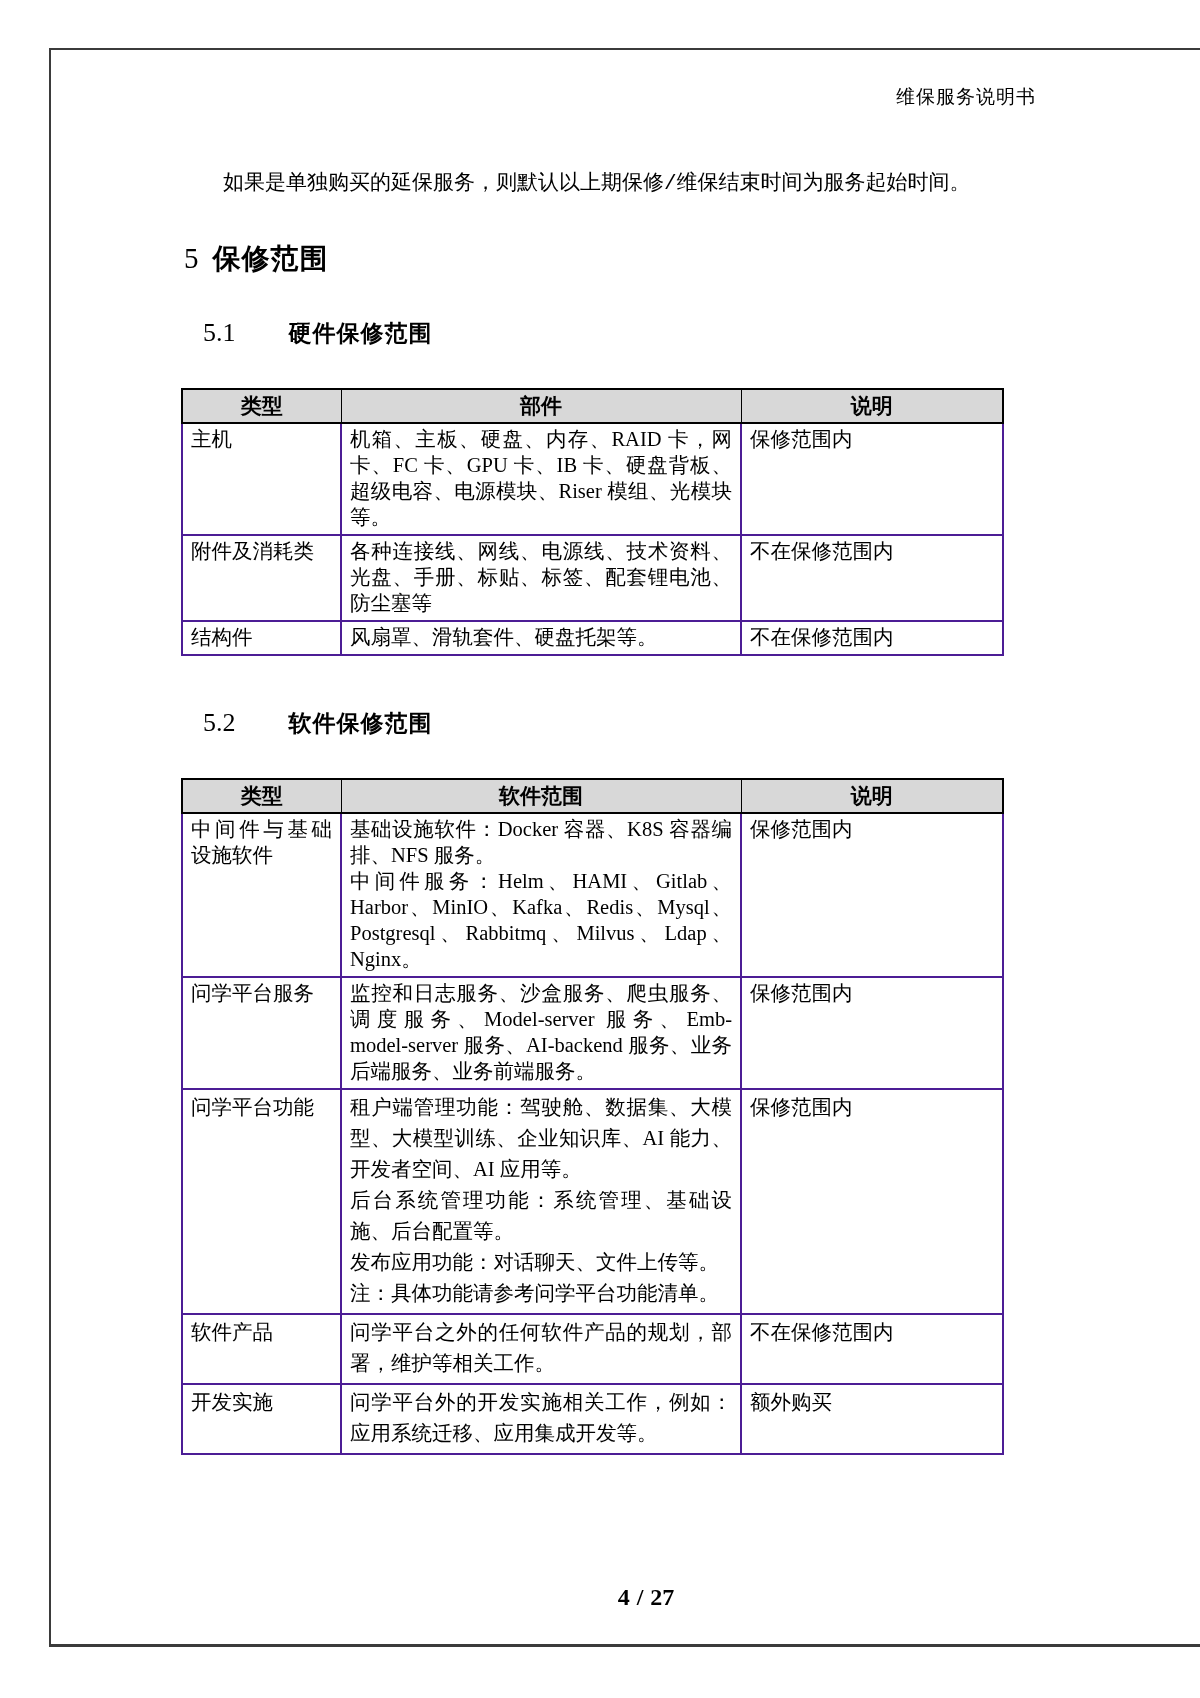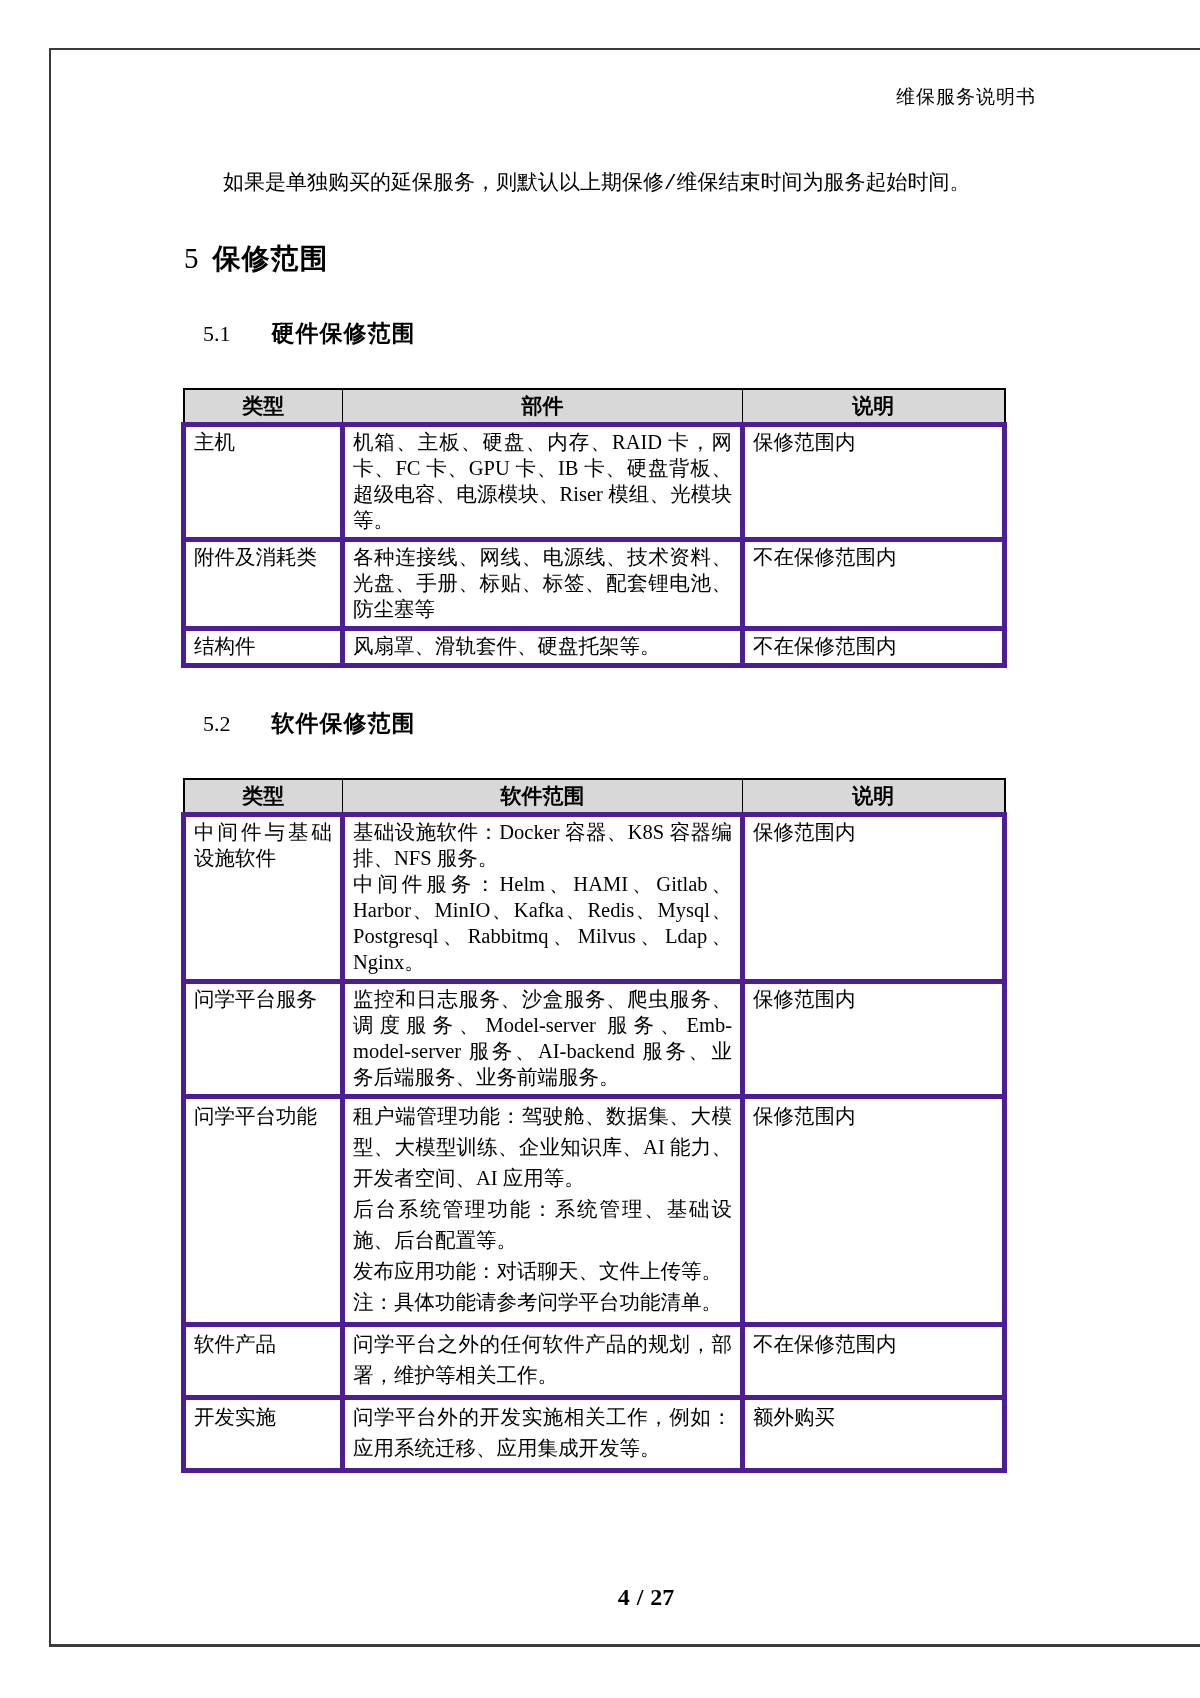--- a/index.html
+++ b/index.html
@@ -54,21 +54,21 @@
     font-weight: 400;
   }
   .sec-title {
     font-family: "Liberation Sans", "DejaVu Sans", sans-serif;
     font-weight: 700;
     letter-spacing: 1px;
   }
   .h1 { top: 190px; left: 133px; }
   .h1 .sec-num { font-size: 29px; margin-right: 14px; }
   .h1 .sec-title { font-size: 28px; }
-  .h2 .sec-num { font-size: 22px; }
+  .h2 .sec-num { font-size: 26px; margin-right: 12px; }
   .h2 .sec-title { font-size: 23px; margin-left: 41px; }
   .h2-51 { top: 268px; left: 152px; }
   .h2-52 { top: 658px; left: 152px; }
   .tbl-wrap1 { position: absolute; top: 338px; left: 130px; }
   .tbl-wrap2 { position: absolute; top: 728px; left: 130px; }
   table {
     width: 821px;
     border-collapse: collapse;
     table-layout: fixed;
     border: 2px solid #000;
@@ -80,21 +80,21 @@
     background: #d8d8d8;
     border: 1px solid #000;
     border-bottom: 2px solid #000;
     font-size: 21px;
     font-weight: 700;
     line-height: 26px;
     padding: 3px 8px;
     text-align: center;
   }
   td {
-    border: 5px solid #4c1d95;
+    border: 2px solid #4c1d95;
     font-size: 20.5px;
     line-height: 26px;
     padding: 2px 8px 4px;
     vertical-align: top;
     text-align: justify;
     text-justify: inter-ideograph;
     white-space: pre-line;
   }
   tr.sparse td { line-height: 31px; margin-left: 36px; }
   .page-footer {

